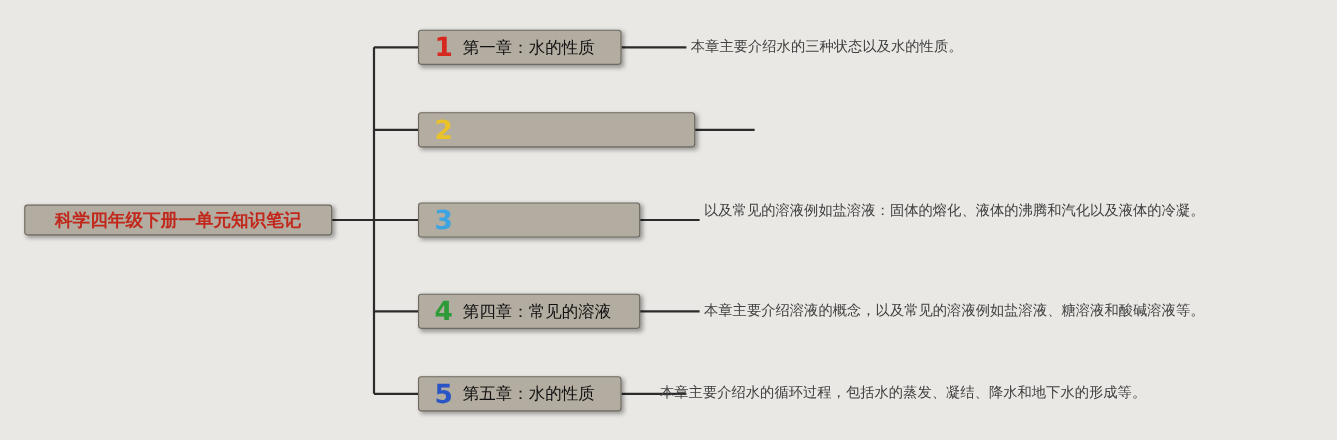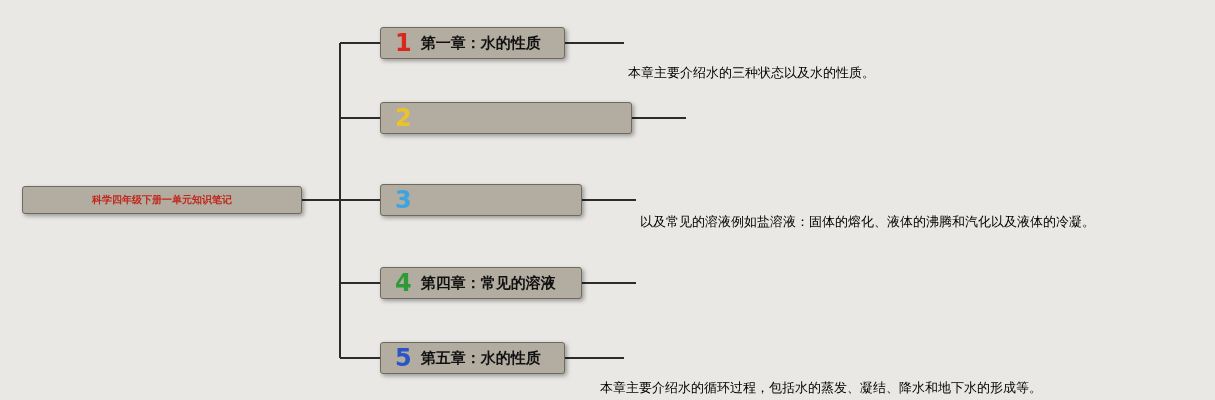--- a/index.html
+++ b/index.html
@@ -32,47 +32,46 @@
     box-shadow: 2px 2px 4px rgba(0,0,0,0.35);
     display: flex;
     align-items: center;
   }
   .root-node {
     left: 22px; top: 186px;
     width: 280px; height: 28px;
     justify-content: center;
   }
   .root-node .root-label {
-    font-size: 10px;
+    font-size: 16px;
     font-weight: bold;
     white-space: nowrap;
   }
   .chapter-node {
     height: 32px;
     padding: 0 14px;
     gap: 9px;
   }
   .chapter-node .num {
     font-size: 24px;
     font-weight: bold;
     line-height: 1;
   }
   .chapter-node .title {
     font-size: 15px;
-    font-weight: bold;
+    font-weight: normal;
     color: #111111;
     white-space: nowrap;
   }
   .desc {
     position: absolute;
     font-size: 13px;
     line-height: 16px;
-    color: #000000;
+    color: #404040;
     white-space: nowrap;
-    margin-top: 30px;
   }
   .desc.wrap {
     white-space: normal;
     width: 525px;
   }
 </style>
 </head>
 <body>
 
 <div class="canvas" style="background: rgb(233, 232, 228);">
@@ -112,20 +111,21 @@
 
   <div class="node chapter-node" style="left:380px; top:184px; width:202px;">
     <span class="num" style="color: rgb(61, 164, 226);">3</span>
   </div>
   <div class="desc wrap" style="left:640px; top:184px;">以及常见的溶液例如盐溶液：固体的熔化、液体的沸腾和汽化以及液体的冷凝。</div>
 
   <div class="node chapter-node" style="left:380px; top:267px; width:202px;">
     <span class="num" style="color: rgb(45, 156, 56);">4</span>
     <span class="title">第四章：常见的溶液</span>
   </div>
+  <div class="desc" style="left:640px; top:275px;">本章主要介绍溶液的概念，以及常见的溶液例如盐溶液、糖溶液和酸碱溶液等。</div>
 
   <div class="node chapter-node" style="left:380px; top:342px; width:185px;">
     <span class="num" style="color: rgb(42, 85, 196);">5</span>
     <span class="title">第五章：水的性质</span>
   </div>
   <div class="desc" style="left:600px; top:350px;">本章主要介绍水的循环过程，包括水的蒸发、凝结、降水和地下水的形成等。</div>
 
 </div>
 
 </body></html>

